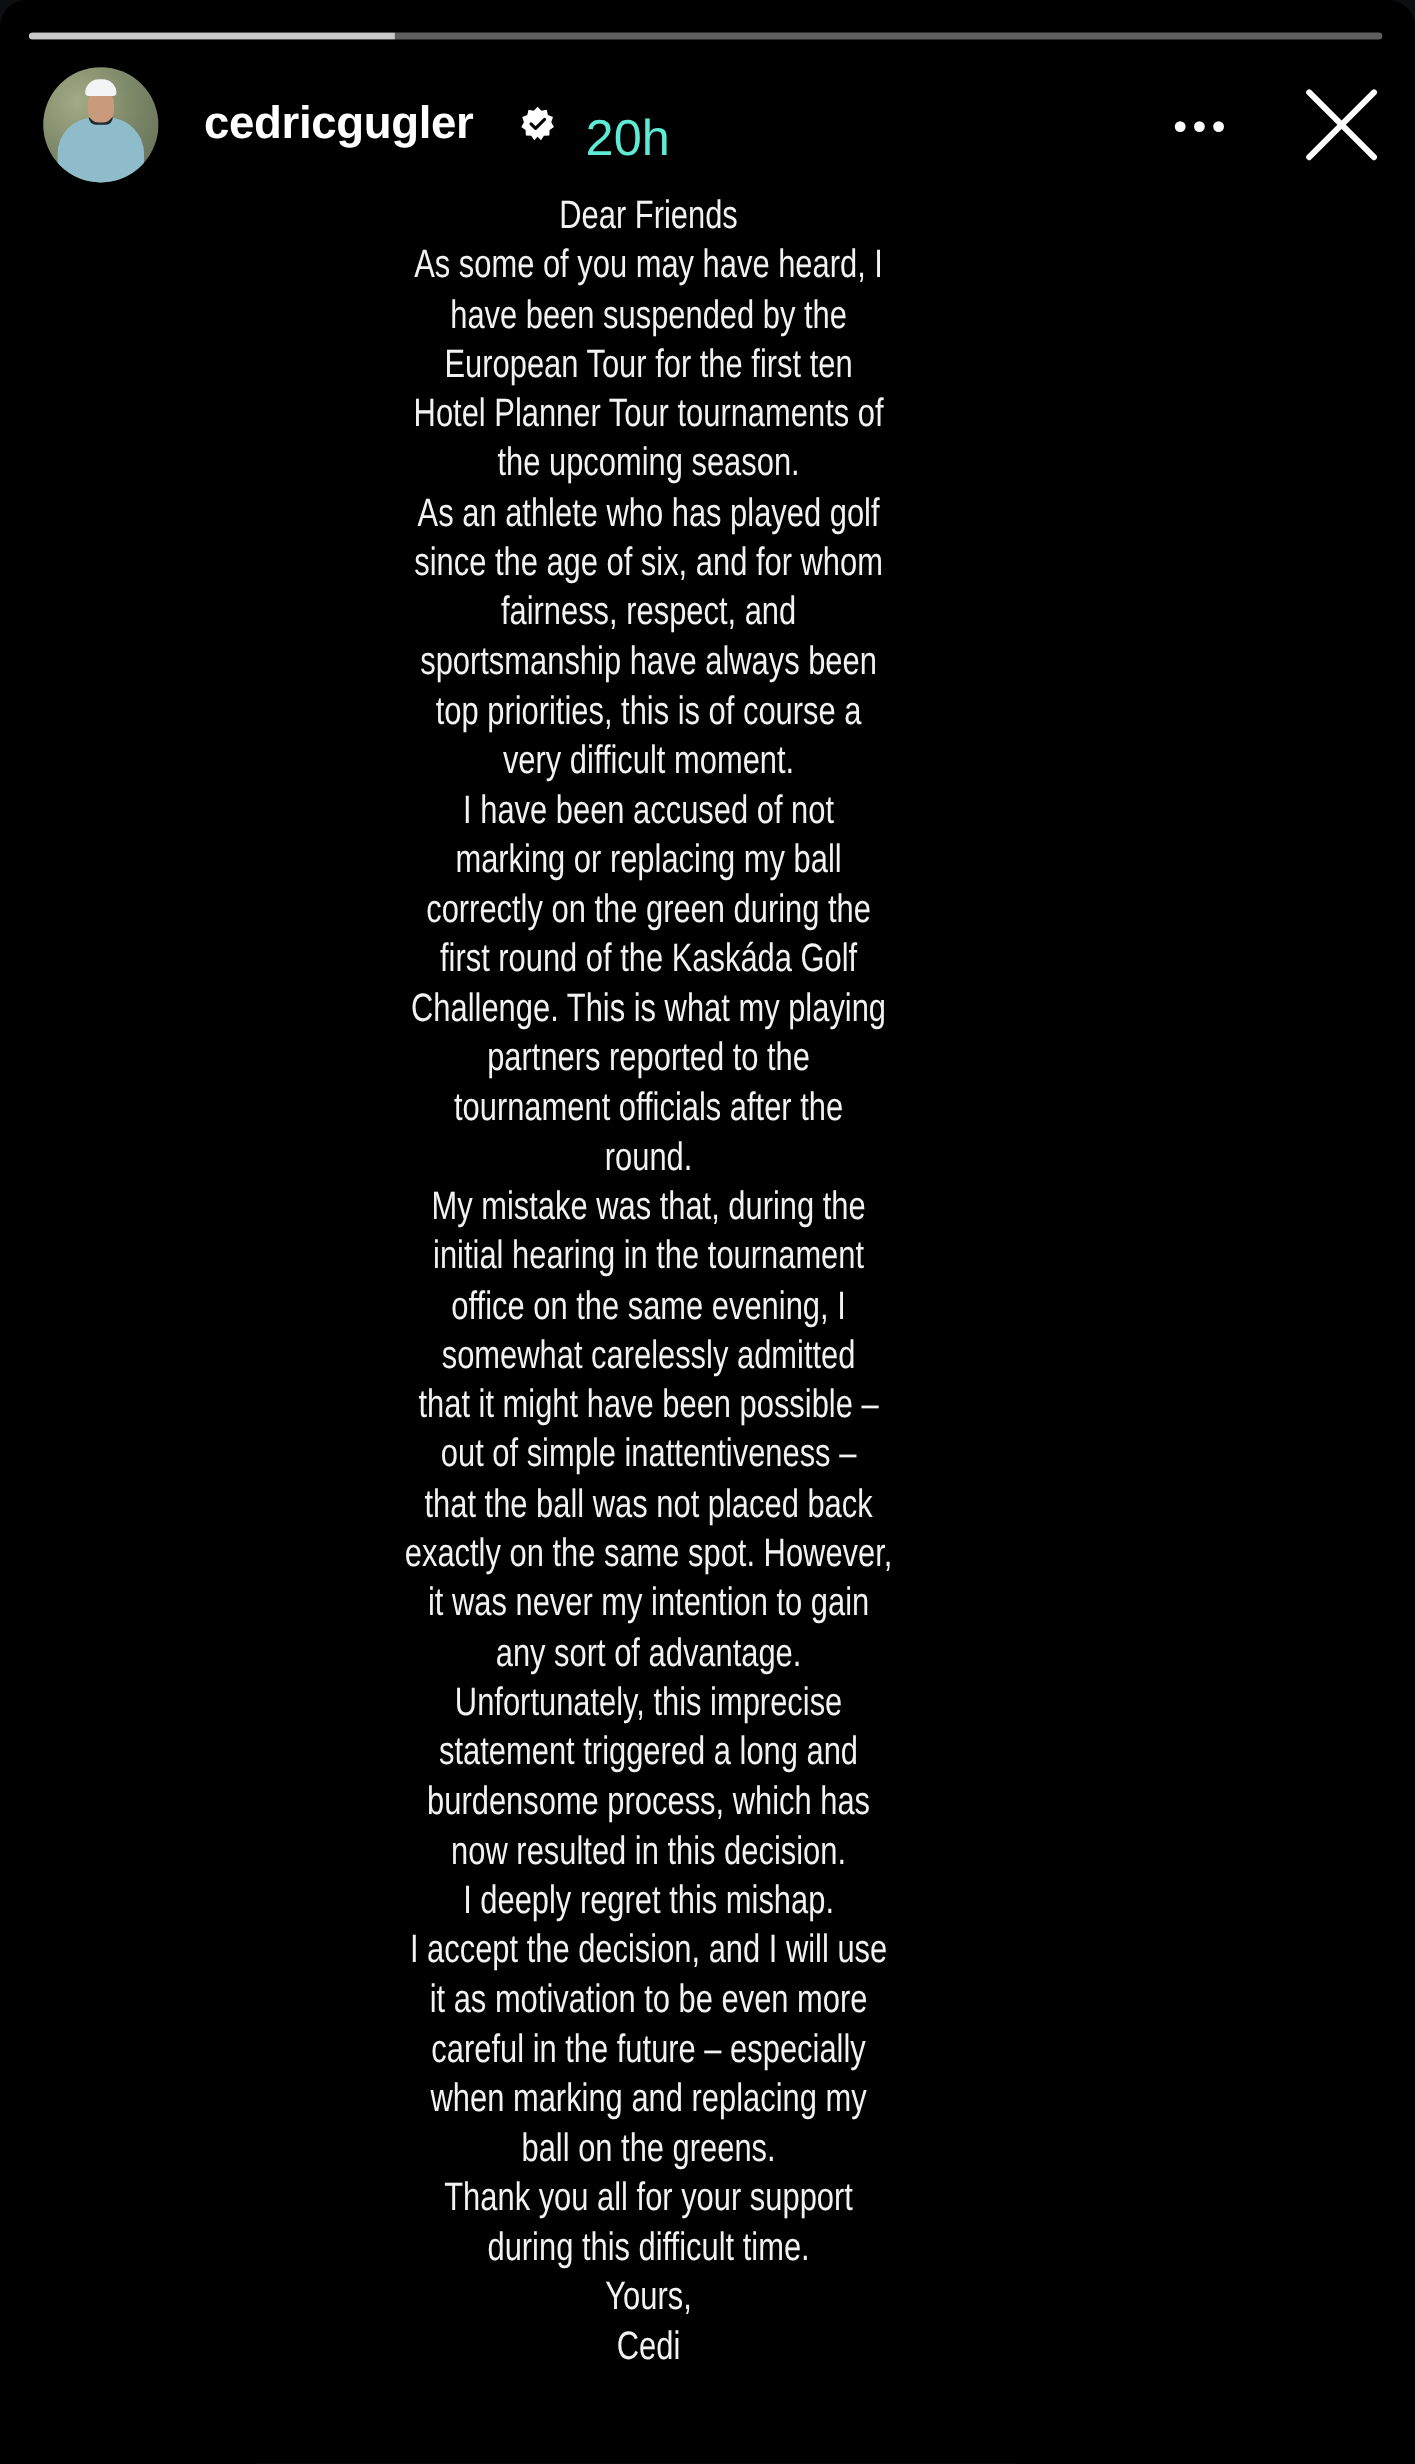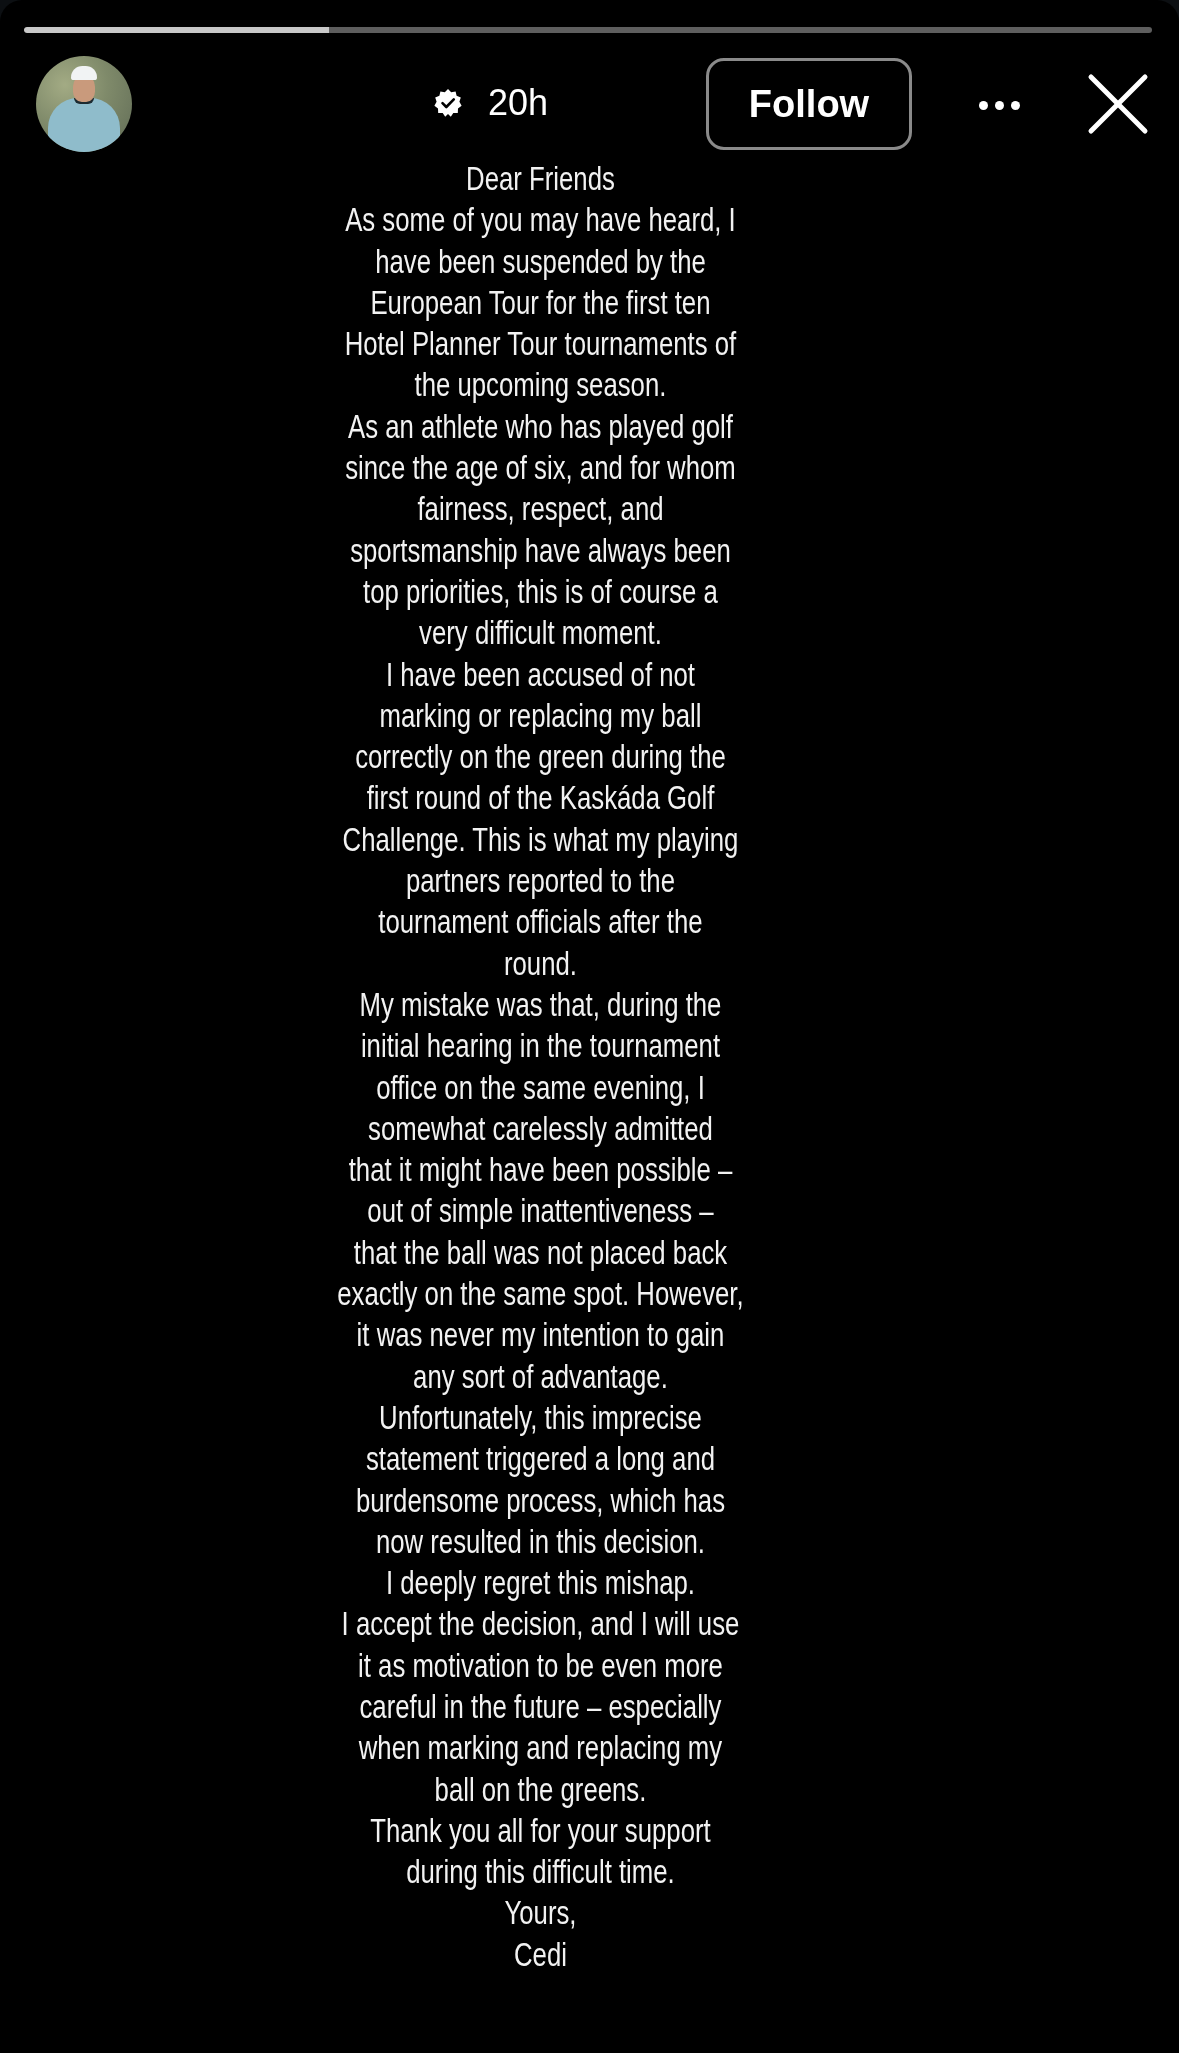--- a/index.html
+++ b/index.html
@@ -77,23 +77,23 @@
   .verified {
     position: absolute;
     left: 433px;
     top: 88px;
     width: 30px;
     height: 30px;
   }
   .time {
     position: absolute;
     left: 488px;
-    top: 78px;
-    font-size: 36px;
-    color: #ffffff;
+    top: 90px;
+    font-size: 42px;
+    color: #5eead4;
     line-height: 50px;
   }
   .follow-btn {
     position: absolute;
     left: 706px;
     top: 58px;
     width: 206px;
     height: 92px;
     box-sizing: border-box;
     border: 3px solid #8a8a8a;
@@ -162,29 +162,29 @@
     <div class="progress-fill" style="width:27%"></div>
   </div>
 
   <div class="avatar">
     <div class="body"></div>
     <div class="collar"></div>
     <div class="face"></div>
     <div class="cap"></div>
   </div>
 
+  <div class="username">cedricgugler</div>
 
   <svg class="verified" viewBox="0 0 30 30">
     <path d="M15 1 L18.2 4.2 L22.6 3.4 L23.6 7.8 L27.8 9.6 L26.4 13.8 L28.6 17.8 L25 20.4 L24.8 24.9 L20.3 25.1 L17.8 28.8 L15 26 L12.2 28.8 L9.7 25.1 L5.2 24.9 L5 20.4 L1.4 17.8 L3.6 13.8 L2.2 9.6 L6.4 7.8 L7.4 3.4 L11.8 4.2 Z" fill="#ffffff"></path>
     <path d="M9.5 15.2 L13.3 19 L20.8 11.4" fill="none" stroke="#000" stroke-width="2.6" stroke-linecap="round" stroke-linejoin="round"></path>
   </svg>
 
   <div class="time">20h</div>
 
-  <button class="follow-btn">Follow</button>
 
   <div class="more-btn">
     <span></span>
     <span></span>
     <span></span>
   </div>
 
   <svg class="close-btn" viewBox="0 0 64 64">
     <line x1="5" y1="5" x2="59" y2="59" stroke="#fff" stroke-width="5" stroke-linecap="round"></line>
     <line x1="59" y1="5" x2="5" y2="59" stroke="#fff" stroke-width="5" stroke-linecap="round"></line>

